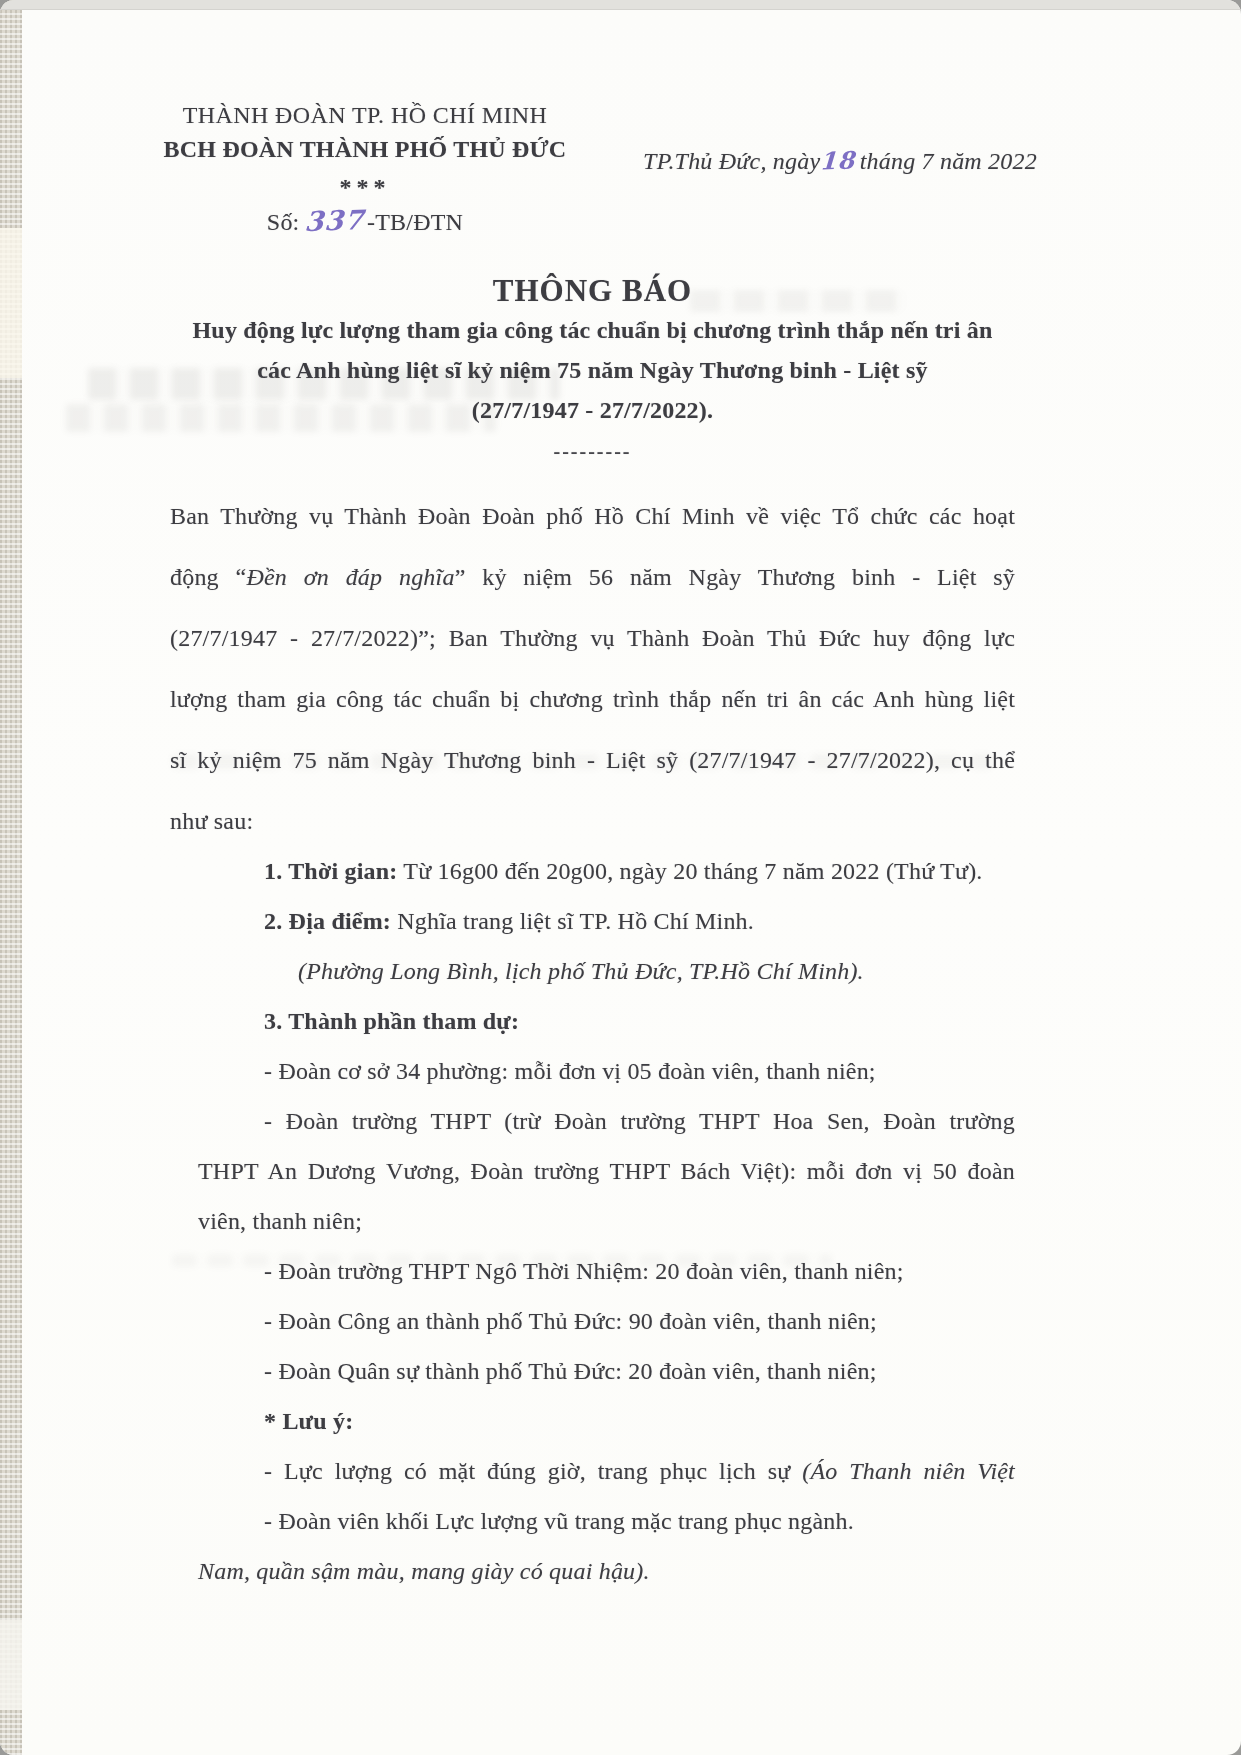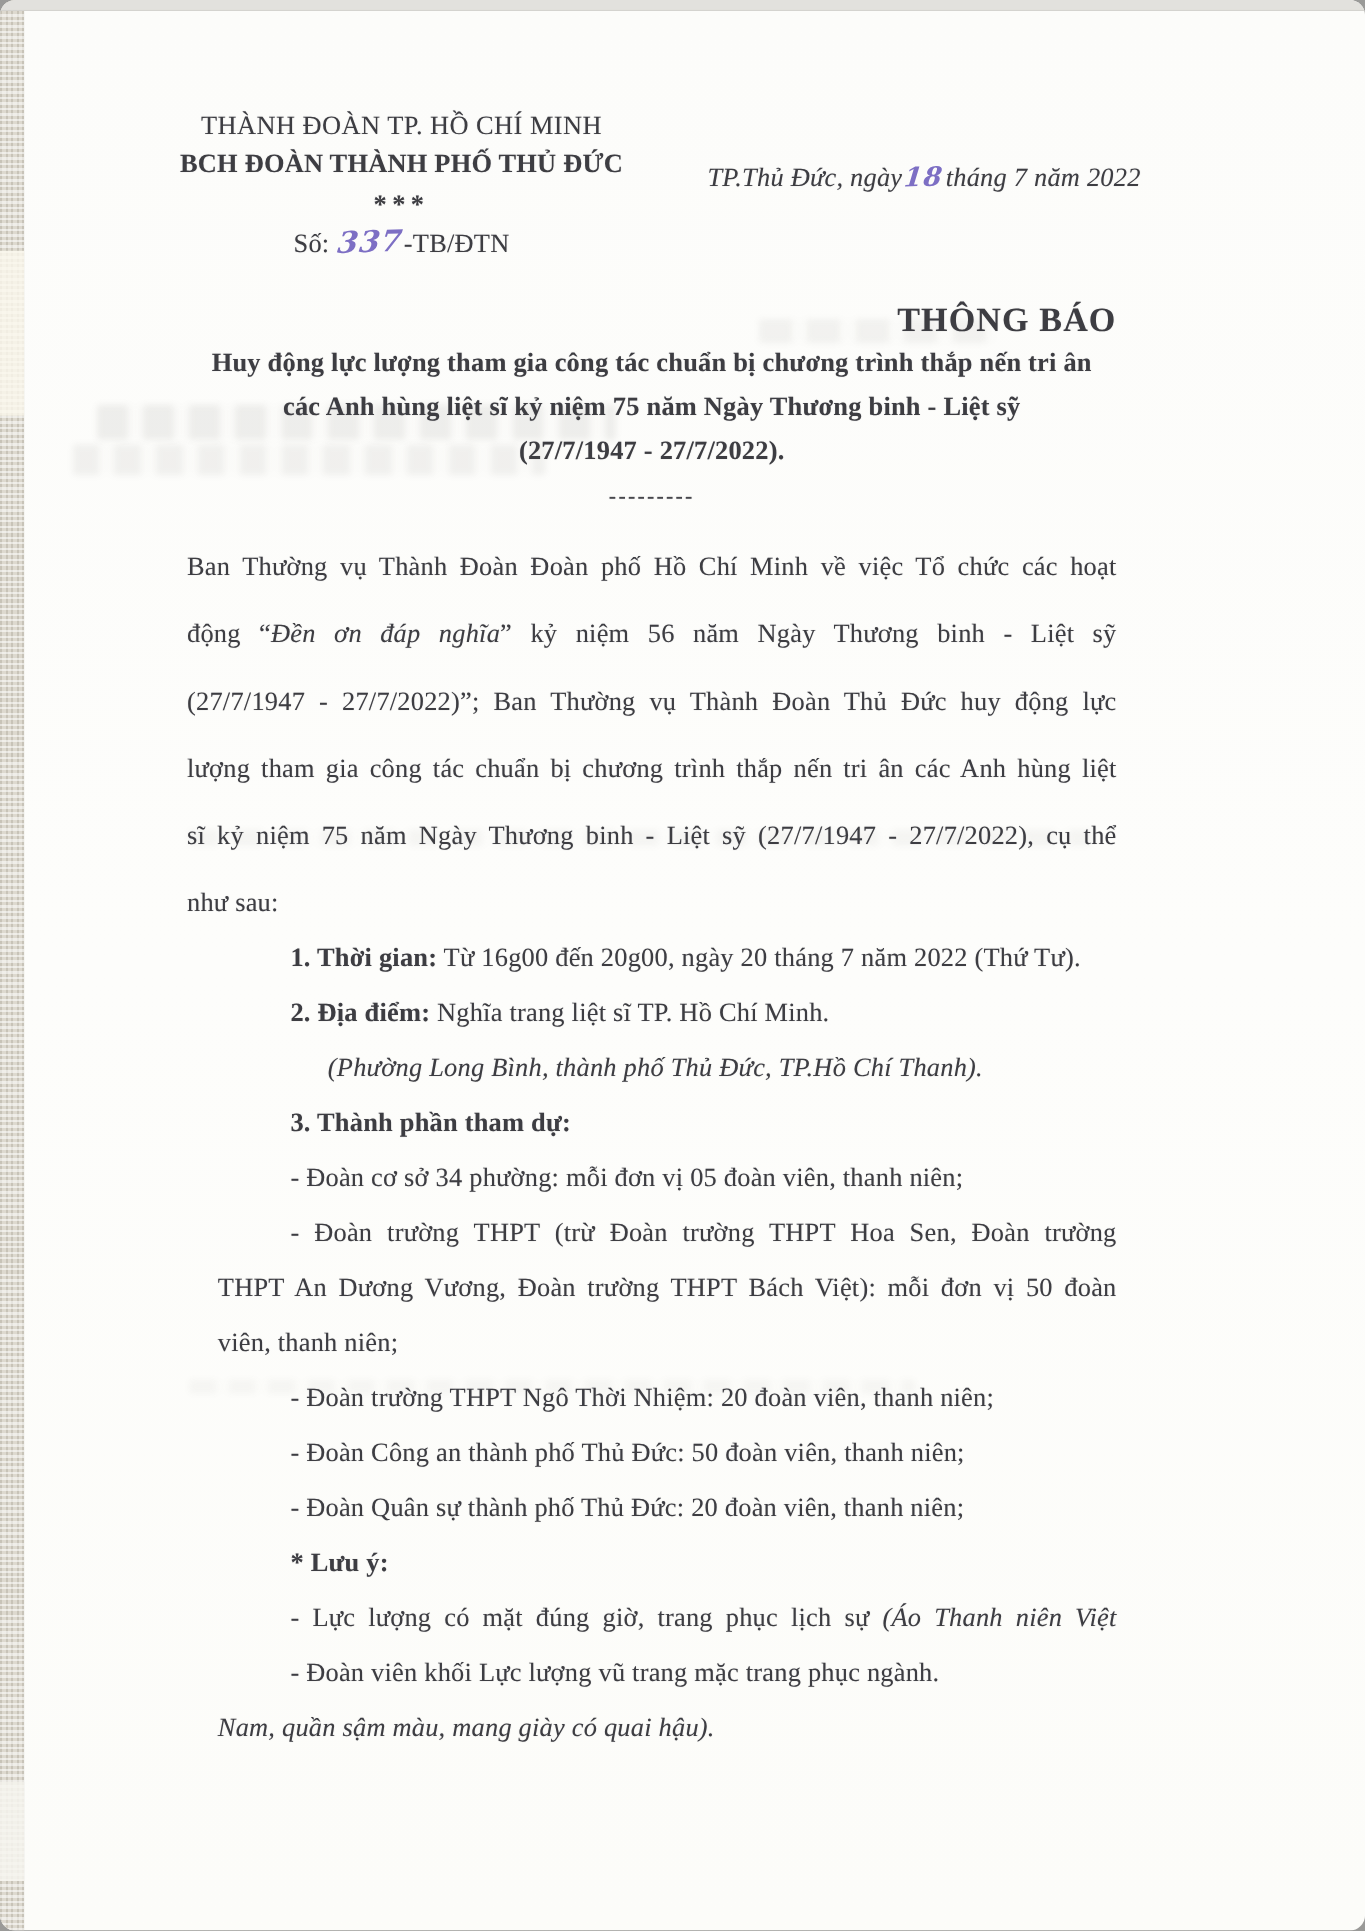--- a/index.html
+++ b/index.html
@@ -62,21 +62,21 @@
     color:#7d6fc4;font-style:italic;font-weight:bold;
     font-family:"DejaVu Serif",serif;
     display:inline-block;transform:skewX(-8deg) rotate(-2deg);
     letter-spacing:1px;text-shadow:none;
   }
   .num-hw{font-size:27px;margin:0 1px;}
   .day-hw{font-size:24px;margin:0 2px;font-weight:bold;}
 
   
   .title-block{position:absolute;left:170px;top:272px;width:845px;text-align:center;}
-  .doc-type{font-size:31px;font-weight:bold;letter-spacing:1px;line-height:38px;text-align:right;}
+  .doc-type{font-size:31px;font-weight:bold;letter-spacing:1px;line-height:38px;}
   .subject{font-size:24px;font-weight:bold;line-height:40px;letter-spacing:.2px;}
   .dash-sep{font-size:20px;font-weight:bold;letter-spacing:2px;line-height:26px;margin-top:8px;color:#47474c;}
 
   
   .body-block{position:absolute;left:170px;top:486px;width:845px;font-size:24px;}
   .intro{line-height:61px;}
   .details{line-height:50px;margin-top:-6px;margin-left:28px;}
   .line{text-align:left;}
   .jline{text-align:justify;text-align-last:justify;}
   .ind{text-indent:66px;}
@@ -126,28 +126,28 @@
       <div class="jline"><span>động “</span><span class="i">Đền ơn đáp nghĩa</span><span>” kỷ niệm 56 năm Ngày Thương binh - Liệt sỹ</span></div>
       <div class="jline">(27/7/1947 - 27/7/2022)”; Ban Thường vụ Thành Đoàn Thủ Đức huy động lực</div>
       <div class="jline">lượng tham gia công tác chuẩn bị chương trình thắp nến tri ân các Anh hùng liệt</div>
       <div class="jline">sĩ kỷ niệm 75 năm Ngày Thương binh - Liệt sỹ (27/7/1947 - 27/7/2022), cụ thể</div>
       <div class="line">như sau:</div>
     </div>
 
     <div class="details">
       <div class="line ind"><span class="b">1. Thời gian:</span><span> Từ 16g00 đến 20g00, ngày 20 tháng 7 năm 2022 (Thứ Tư).</span></div>
       <div class="line ind"><span class="b">2. Địa điểm:</span><span> Nghĩa trang liệt sĩ TP. Hồ Chí Minh.</span></div>
-      <div class="line ind2 i">(Phường Long Bình, thành phố Thủ Đức, TP.Hồ Chí Thanh).</div>
+      <div class="line ind2 i">(Phường Long Bình, lịch phố Thủ Đức, TP.Hồ Chí Minh).</div>
       <div class="line ind b">3. Thành phần tham dự:</div>
       <div class="line ind">- Đoàn cơ sở 34 phường: mỗi đơn vị 05 đoàn viên, thanh niên;</div>
       <div class="jline ind">- Đoàn trường THPT (trừ Đoàn trường THPT Hoa Sen, Đoàn trường</div>
       <div class="jline">THPT An Dương Vương, Đoàn trường THPT Bách Việt): mỗi đơn vị 50 đoàn</div>
       <div class="line">viên, thanh niên;</div>
       <div class="line ind">- Đoàn trường THPT Ngô Thời Nhiệm: 20 đoàn viên, thanh niên;</div>
-      <div class="line ind">- Đoàn Công an thành phố Thủ Đức: 50 đoàn viên, thanh niên;</div>
+      <div class="line ind">- Đoàn Công an thành phố Thủ Đức: 90 đoàn viên, thanh niên;</div>
       <div class="line ind">- Đoàn Quân sự thành phố Thủ Đức: 20 đoàn viên, thanh niên;</div>
       <div class="line ind b">* Lưu ý:</div>
       <div class="jline ind"><span>- Lực lượng có mặt đúng giờ, trang phục lịch sự </span><span class="i">(Áo Thanh niên Việt</span></div>
       <div class="line ind">- Đoàn viên khối Lực lượng vũ trang mặc trang phục ngành.</div>
       <div class="line i">Nam, quần sậm màu, mang giày có quai hậu).</div>
     </div>
 
   </div>
 
 </div>

